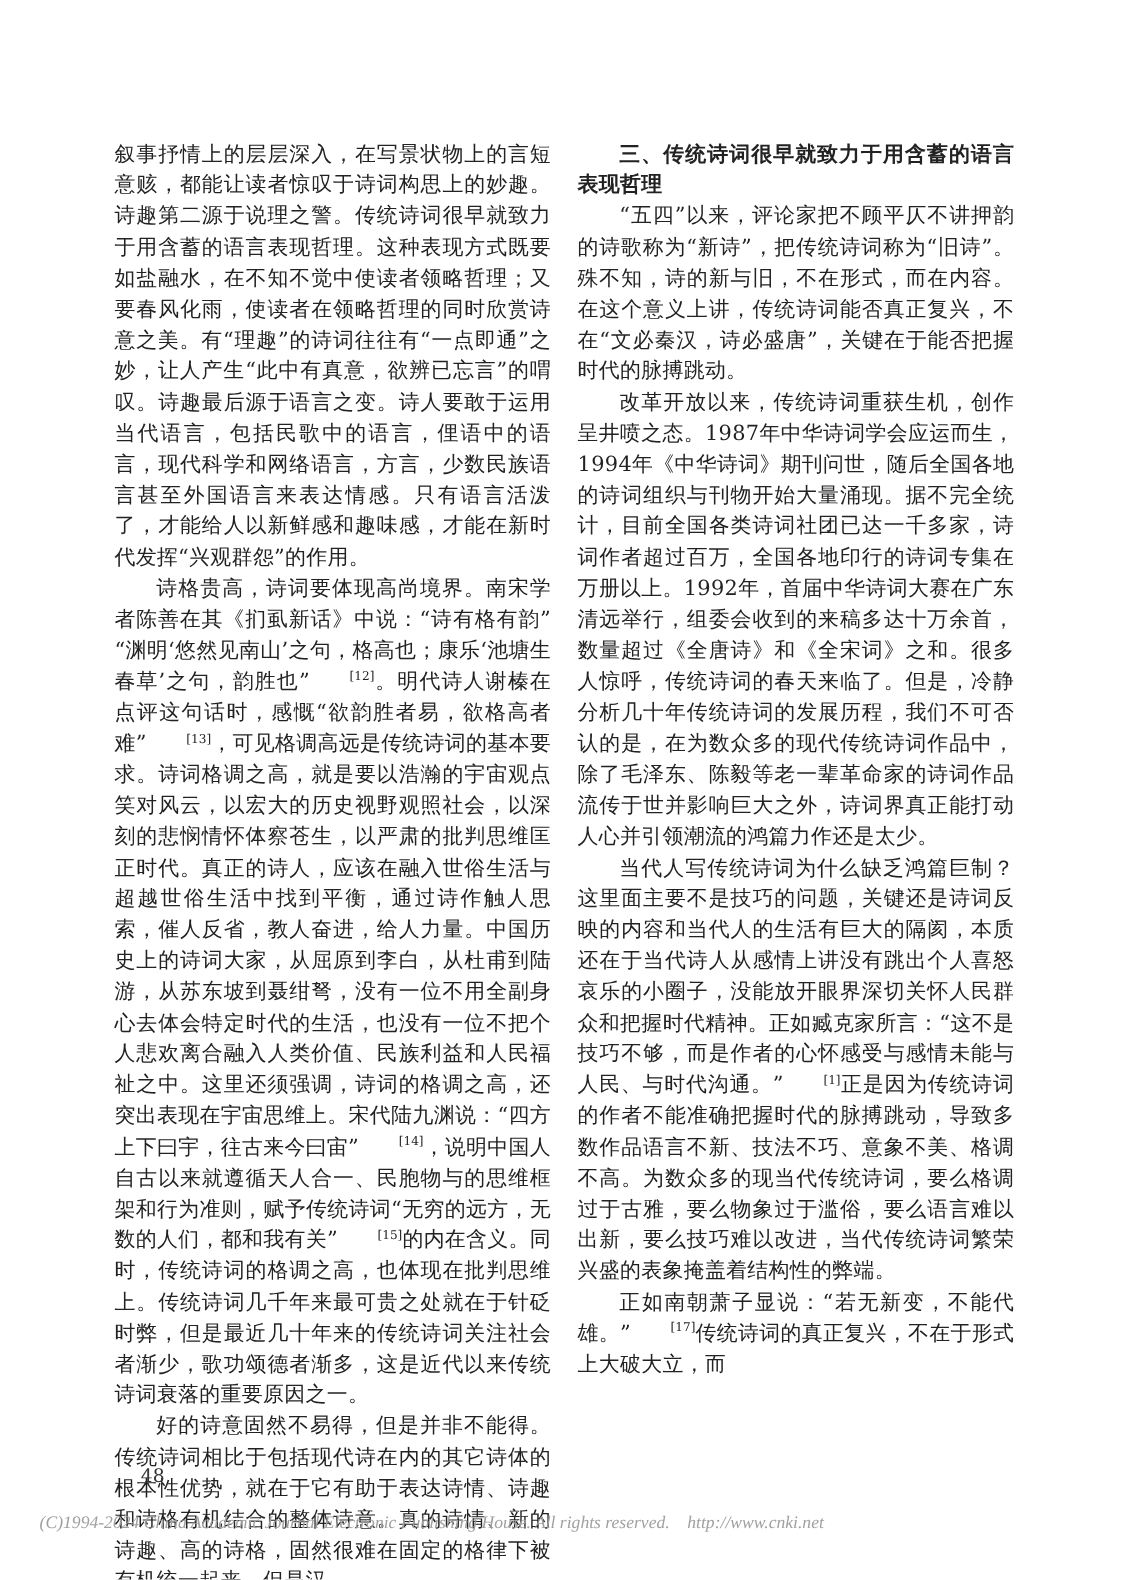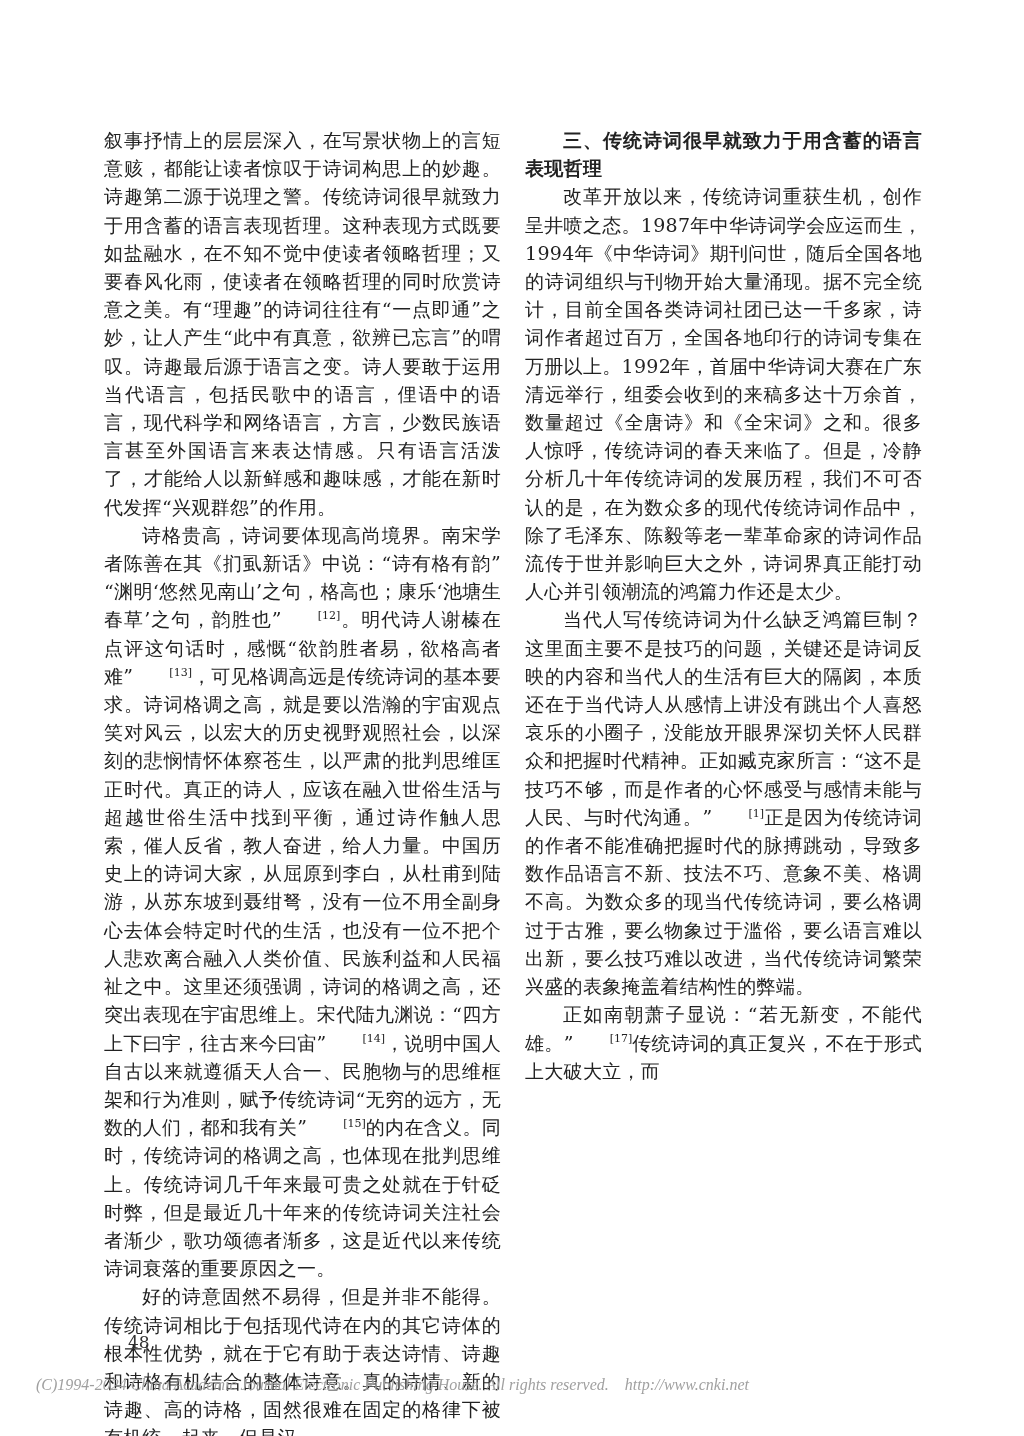--- a/index.html
+++ b/index.html
@@ -87,20 +87,21 @@
 <div class="page">
 
   <div class="content">
     <div class="column">
         <p class="">叙事抒情上的层层深入，在写景状物上的言短意赅，都能让读者惊叹于诗词构思上的妙趣。诗趣第二源于说理之警。传统诗词很早就致力于用含蓄的语言表现哲理。这种表现方式既要如盐融水，在不知不觉中使读者领略哲理；又要春风化雨，使读者在领略哲理的同时欣赏诗意之美。有“理趣”的诗词往往有“一点即通”之妙，让人产生“此中有真意，欲辨已忘言”的喟叹。诗趣最后源于语言之变。诗人要敢于运用当代语言，包括民歌中的语言，俚语中的语言，现代科学和网络语言，方言，少数民族语言甚至外国语言来表达情感。只有语言活泼了，才能给人以新鲜感和趣味感，才能在新时代发挥“兴观群怨”的作用。</p>
         <p class="indent">诗格贵高，诗词要体现高尚境界。南宋学者陈善在其《扪虱新话》中说：“诗有格有韵”“渊明‘悠然见南山’之句，格高也；康乐‘池塘生春草’之句，韵胜也”<sup class="fnref">[12]</sup>。明代诗人谢榛在点评这句话时，感慨“欲韵胜者易，欲格高者难”<sup class="fnref">[13]</sup>，可见格调高远是传统诗词的基本要求。诗词格调之高，就是要以浩瀚的宇宙观点笑对风云，以宏大的历史视野观照社会，以深刻的悲悯情怀体察苍生，以严肃的批判思维匡正时代。真正的诗人，应该在融入世俗生活与超越世俗生活中找到平衡，通过诗作触人思索，催人反省，教人奋进，给人力量。中国历史上的诗词大家，从屈原到李白，从杜甫到陆游，从苏东坡到聂绀弩，没有一位不用全副身心去体会特定时代的生活，也没有一位不把个人悲欢离合融入人类价值、民族利益和人民福祉之中。这里还须强调，诗词的格调之高，还突出表现在宇宙思维上。宋代陆九渊说：“四方上下曰宇，往古来今曰宙”<sup class="fnref">[14]</sup>，说明中国人自古以来就遵循天人合一、民胞物与的思维框架和行为准则，赋予传统诗词“无穷的远方，无数的人们，都和我有关”<sup class="fnref">[15]</sup>的内在含义。同时，传统诗词的格调之高，也体现在批判思维上。传统诗词几千年来最可贵之处就在于针砭时弊，但是最近几十年来的传统诗词关注社会者渐少，歌功颂德者渐多，这是近代以来传统诗词衰落的重要原因之一。</p>
         <p class="indent">好的诗意固然不易得，但是并非不能得。传统诗词相比于包括现代诗在内的其它诗体的根本性优势，就在于它有助于表达诗情、诗趣和诗格有机结合的整体诗意。真的诗情、新的诗趣、高的诗格，固然很难在固定的格律下被有机统一起来，但是汉</p>
       </div>
     <div class="column">
         <h2 class="heading">三、传统诗词很早就致力于用含蓄的语言表现哲理</h2>
+        <p class="indent">“五四”以来，评论家把不顾平仄不讲押韵的诗歌称为“新诗”，把传统诗词称为“旧诗”。殊不知，诗的新与旧，不在形式，而在内容。在这个意义上讲，传统诗词能否真正复兴，不在“文必秦汉，诗必盛唐”，关键在于能否把握时代的脉搏跳动。</p>
         <p class="indent">改革开放以来，传统诗词重获生机，创作呈井喷之态。1987年中华诗词学会应运而生，1994年《中华诗词》期刊问世，随后全国各地的诗词组织与刊物开始大量涌现。据不完全统计，目前全国各类诗词社团已达一千多家，诗词作者超过百万，全国各地印行的诗词专集在万册以上。1992年，首届中华诗词大赛在广东清远举行，组委会收到的来稿多达十万余首，数量超过《全唐诗》和《全宋词》之和。很多人惊呼，传统诗词的春天来临了。但是，冷静分析几十年传统诗词的发展历程，我们不可否认的是，在为数众多的现代传统诗词作品中，除了毛泽东、陈毅等老一辈革命家的诗词作品流传于世并影响巨大之外，诗词界真正能打动人心并引领潮流的鸿篇力作还是太少。</p>
         <p class="indent">当代人写传统诗词为什么缺乏鸿篇巨制？这里面主要不是技巧的问题，关键还是诗词反映的内容和当代人的生活有巨大的隔阂，本质还在于当代诗人从感情上讲没有跳出个人喜怒哀乐的小圈子，没能放开眼界深切关怀人民群众和把握时代精神。正如臧克家所言：“这不是技巧不够，而是作者的心怀感受与感情未能与人民、与时代沟通。”<sup class="fnref">[1]</sup>正是因为传统诗词的作者不能准确把握时代的脉搏跳动，导致多数作品语言不新、技法不巧、意象不美、格调不高。为数众多的现当代传统诗词，要么格调过于古雅，要么物象过于滥俗，要么语言难以出新，要么技巧难以改进，当代传统诗词繁荣兴盛的表象掩盖着结构性的弊端。</p>
         <p class="indent">正如南朝萧子显说：“若无新变，不能代雄。”<sup class="fnref">[17]</sup>传统诗词的真正复兴，不在于形式上大破大立，而</p>
       </div>
   </div>
 
   <div class="page-number">48</div>
 
   <div class="footer">(C)1994-2024 China Academic Journal Electronic Publishing House. All rights reserved.    http://www.cnki.net</div>
 

